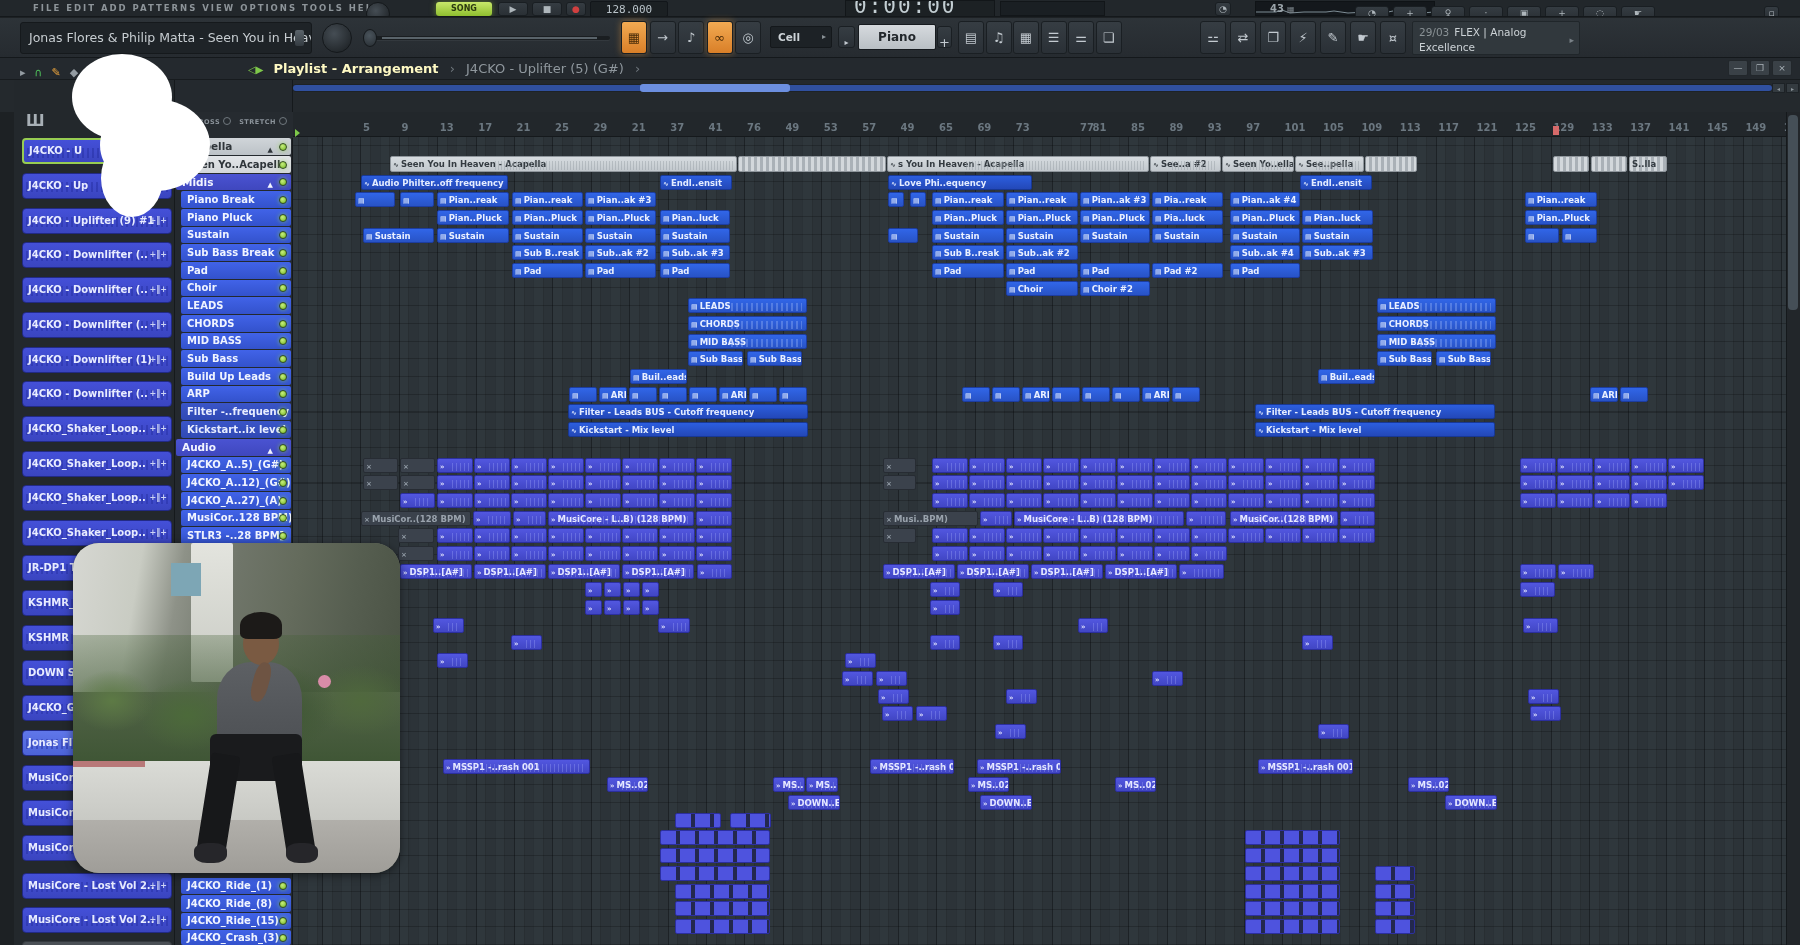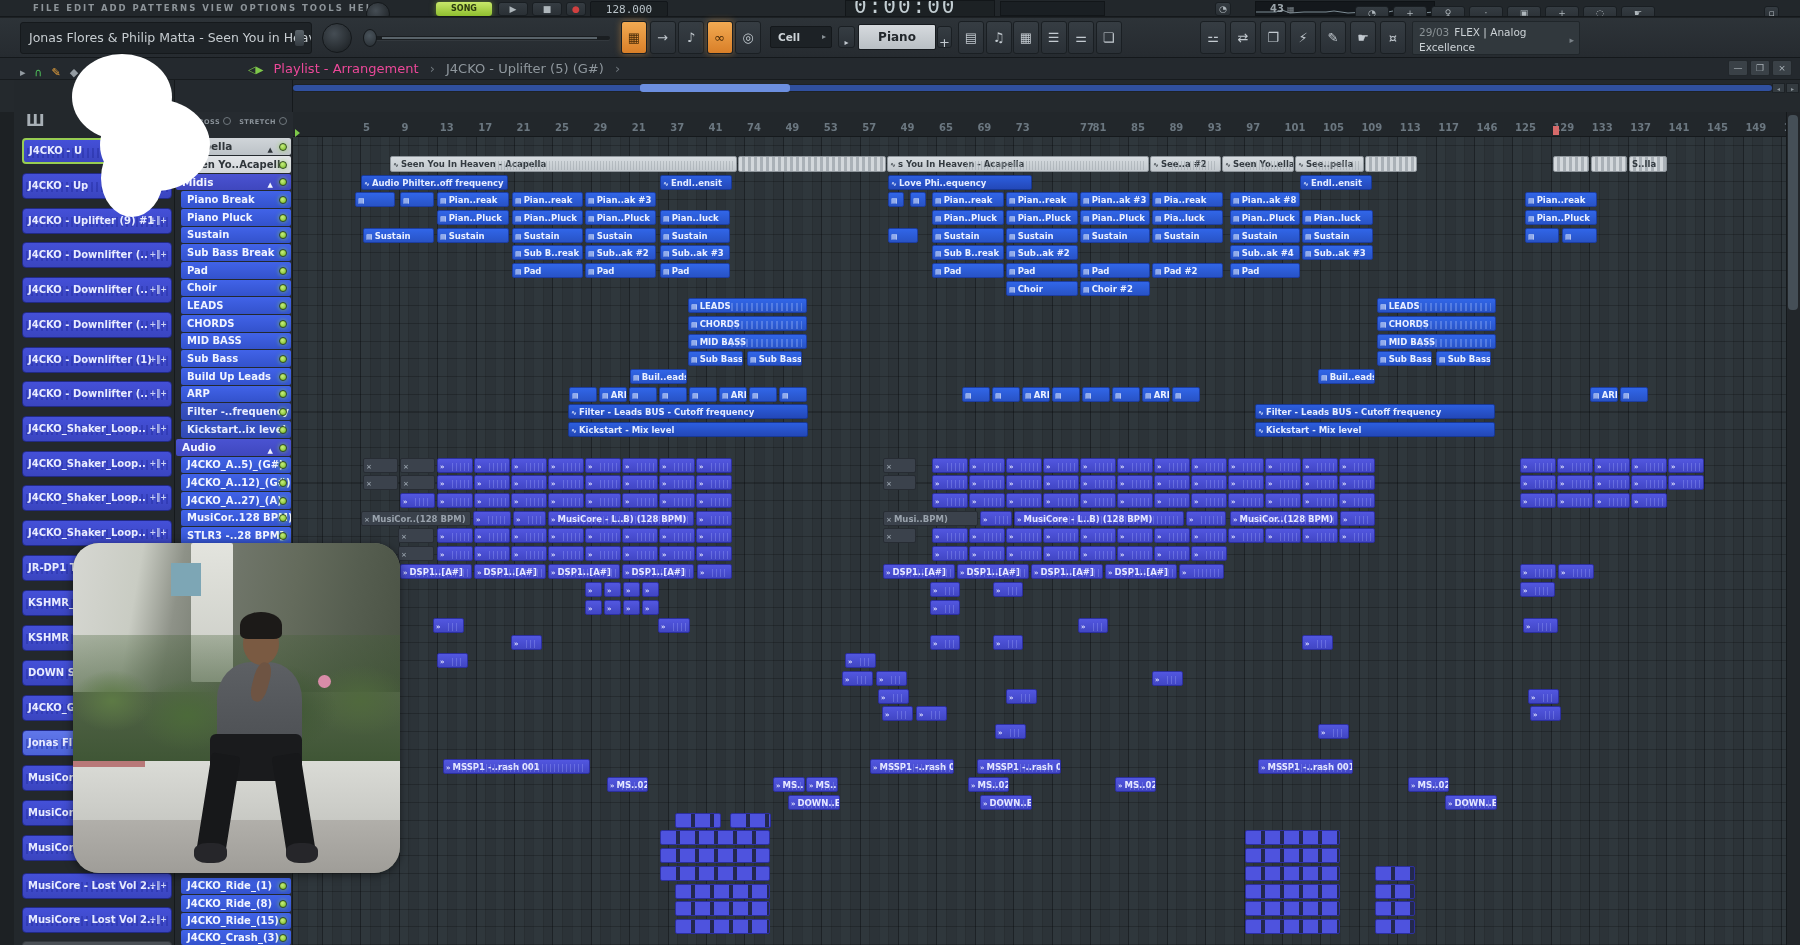--- a/index.html
+++ b/index.html
@@ -54,21 +54,21 @@
   #hintpanel .d { color:#8a9296; font-size:10.5px; margin-right:5px; }
   #hintpanel .t { color:#ccd2d6; font-size:10.5px; }
   #hintpanel .arr { position:absolute; right:5px; top:11px; color:#7a8288; font-size:9px; }
 
   
   #plheader { left:0; top:58px; width:1800px; height:22px; background:#24292e; border-bottom:1px solid #171b1e; }
   #phicons span { display:inline-block; margin-right:9px; font-size:11px; color:#949ca2; }
   #phicons { left:20px; top:3px; }
   #phicons .green { color:#4fbf5a; } #phicons .orange { color:#e8a23c; }
   #pltitle { left:248px; top:3px; font-size:13px; }
-  #pltitle .main { color:#ec4899; font-weight:normal; }
+  #pltitle .main { color:#fef9c3; font-weight:bold; }
   #pltitle .sep { color:#6f777d; margin:0 7px; }
   #pltitle .sub { color:#8f979d; }
   .wbtn { position:absolute; top:2px; width:20px; height:16px; background:#3a4147; border:1px solid #22272b; border-radius:2px;
       color:#aab3b9; font-size:9px; text-align:center; line-height:15px; }
 
   
   #plbar2 { left:0; top:80px; width:1800px; height:32px; background:#24292d; }
   #hscroll { left:293px; top:84px; width:1479px; height:8px; background:#1d2226; border-radius:3px; }
   #hscrollbar { left:293px; top:85px; width:1479px; height:6px; background:#30509f; border-radius:3px; }
   #hscrollseg { left:640px; top:84px; width:150px; height:8px; background:#6c8fe0; border-radius:3px; }
@@ -250,40 +250,40 @@
       <span class="tick" style="left: 70px;">5</span>
       <span class="tick" style="left: 108.4px;">9</span>
       <span class="tick" style="left: 146.8px;">13</span>
       <span class="tick" style="left: 185.2px;">17</span>
       <span class="tick" style="left: 223.6px;">21</span>
       <span class="tick" style="left: 262px;">25</span>
       <span class="tick" style="left: 300.4px;">29</span>
       <span class="tick" style="left: 338.8px;">21</span>
       <span class="tick" style="left: 377.2px;">37</span>
       <span class="tick" style="left: 415.6px;">41</span>
-      <span class="tick" style="left: 454px;">74</span>
+      <span class="tick" style="left: 454px;">76</span>
       <span class="tick" style="left: 492.4px;">49</span>
       <span class="tick" style="left: 530.8px;">53</span>
       <span class="tick" style="left: 569.2px;">57</span>
       <span class="tick" style="left: 607.6px;">49</span>
       <span class="tick" style="left: 646px;">65</span>
       <span class="tick" style="left: 684.4px;">69</span>
       <span class="tick" style="left: 722.8px;">73</span>
       <span class="tick" style="left: 787px;">77</span>
       <span class="tick" style="left: 799.6px;">81</span>
       <span class="tick" style="left: 838px;">85</span>
       <span class="tick" style="left: 876.4px;">89</span>
       <span class="tick" style="left: 914.8px;">93</span>
       <span class="tick" style="left: 953.2px;">97</span>
       <span class="tick" style="left: 991.6px;">101</span>
       <span class="tick" style="left: 1030px;">105</span>
       <span class="tick" style="left: 1068.4px;">109</span>
       <span class="tick" style="left: 1106.8px;">113</span>
       <span class="tick" style="left: 1145.2px;">117</span>
-      <span class="tick" style="left: 1183.6px;">146</span>
+      <span class="tick" style="left: 1183.6px;">121</span>
       <span class="tick" style="left: 1222px;">125</span>
       <span class="tick" style="left: 1260.4px;">129</span>
       <span class="tick" style="left: 1298.8px;">133</span>
       <span class="tick" style="left: 1337.2px;">137</span>
       <span class="tick" style="left: 1375.6px;">141</span>
       <span class="tick" style="left: 1414px;">145</span>
       <span class="tick" style="left: 1452.4px;">149</span>
       <span class="tick" style="left: 1490.8px;">153</span>
     </div>
   <div id="playstart" class="abs"></div>
@@ -308,21 +308,21 @@
       <div class="clip p" style="left: 400px; top: 192px; width: 34px;"><span class="ci">▤</span></div>
       <div class="clip p" style="left: 437px; top: 192px; width: 72px;"><span class="ci">▤</span><span class="cl">Pian..reak</span></div>
       <div class="clip p" style="left: 512px; top: 192px; width: 71px;"><span class="ci">▤</span><span class="cl">Pian..reak</span></div>
       <div class="clip p" style="left: 585px; top: 192px; width: 71px;"><span class="ci">▤</span><span class="cl">Pian..ak #3</span></div>
       <div class="clip p" style="left: 888px; top: 192px; width: 16px;"><span class="ci">▤</span></div>
       <div class="clip p" style="left: 910px; top: 192px; width: 16px;"><span class="ci">▤</span></div>
       <div class="clip p" style="left: 932px; top: 192px; width: 72px;"><span class="ci">▤</span><span class="cl">Pian..reak</span></div>
       <div class="clip p" style="left: 1006px; top: 192px; width: 72px;"><span class="ci">▤</span><span class="cl">Pian..reak</span></div>
       <div class="clip p" style="left: 1080px; top: 192px; width: 70px;"><span class="ci">▤</span><span class="cl">Pian..ak #3</span></div>
       <div class="clip p" style="left: 1152px; top: 192px; width: 71px;"><span class="ci">▤</span><span class="cl">Pia..reak</span></div>
-      <div class="clip p" style="left: 1230px; top: 192px; width: 70px;"><span class="ci">▤</span><span class="cl">Pian..ak #8</span></div>
+      <div class="clip p" style="left: 1230px; top: 192px; width: 70px;"><span class="ci">▤</span><span class="cl">Pian..ak #4</span></div>
       <div class="clip p" style="left: 1525px; top: 192px; width: 72px;"><span class="ci">▤</span><span class="cl">Pian..reak</span></div>
       <div class="clip p" style="left: 437px; top: 210px; width: 72px;"><span class="ci">▤</span><span class="cl">Pian..Pluck</span></div>
       <div class="clip p" style="left: 512px; top: 210px; width: 71px;"><span class="ci">▤</span><span class="cl">Pian..Pluck</span></div>
       <div class="clip p" style="left: 585px; top: 210px; width: 71px;"><span class="ci">▤</span><span class="cl">Pian..Pluck</span></div>
       <div class="clip p" style="left: 660px; top: 210px; width: 70px;"><span class="ci">▤</span><span class="cl">Pian..luck</span></div>
       <div class="clip p" style="left: 932px; top: 210px; width: 72px;"><span class="ci">▤</span><span class="cl">Pian..Pluck</span></div>
       <div class="clip p" style="left: 1006px; top: 210px; width: 72px;"><span class="ci">▤</span><span class="cl">Pian..Pluck</span></div>
       <div class="clip p" style="left: 1080px; top: 210px; width: 70px;"><span class="ci">▤</span><span class="cl">Pian..Pluck</span></div>
       <div class="clip p" style="left: 1152px; top: 210px; width: 71px;"><span class="ci">▤</span><span class="cl">Pia..luck</span></div>
       <div class="clip p" style="left: 1230px; top: 210px; width: 70px;"><span class="ci">▤</span><span class="cl">Pian..Pluck</span></div>

